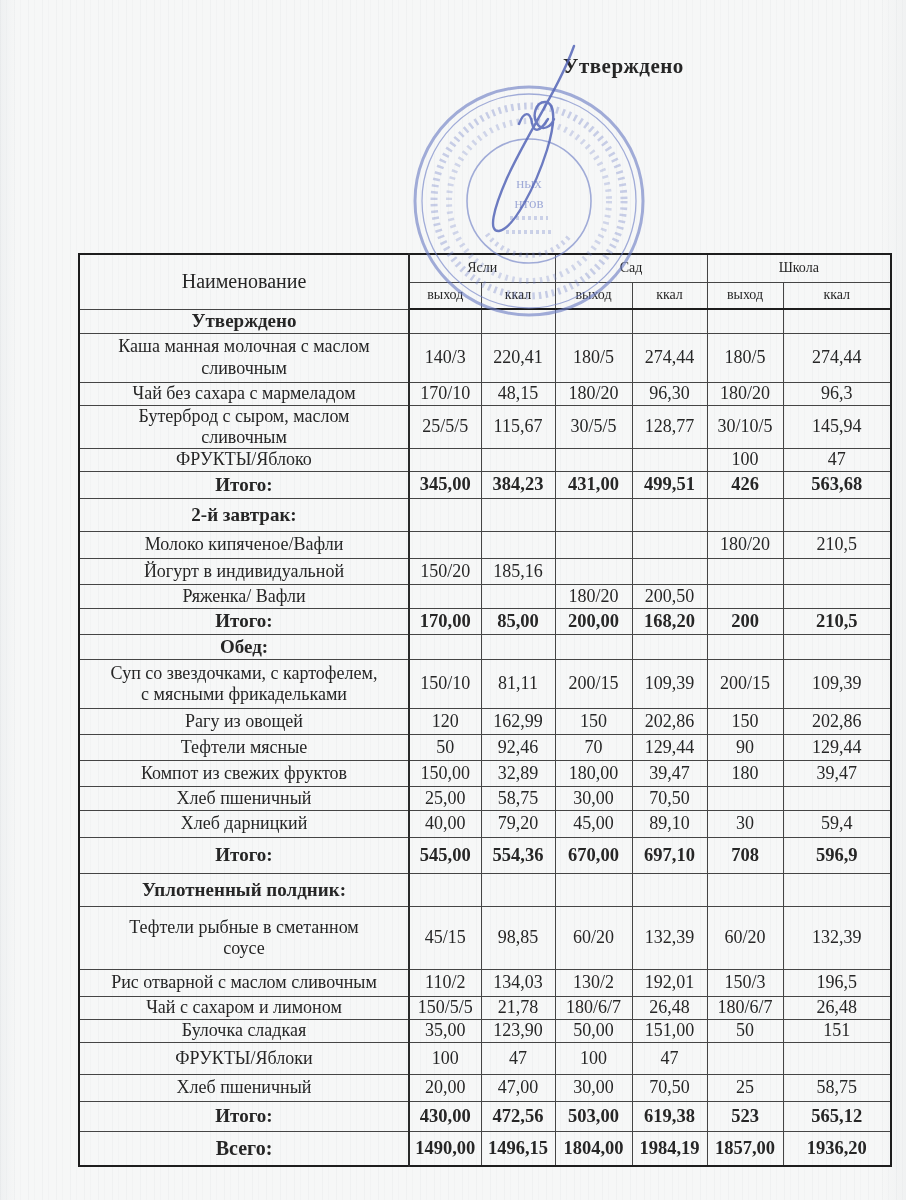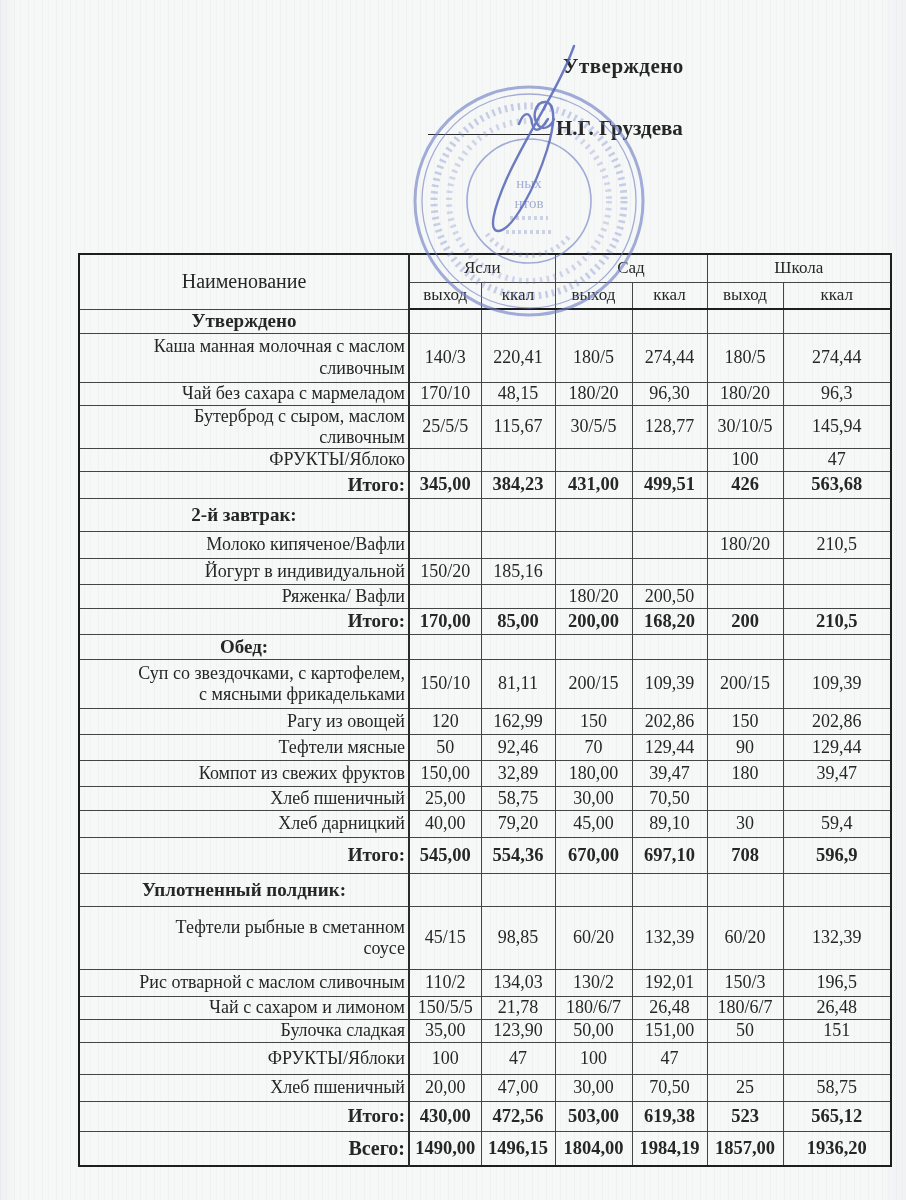--- a/index.html
+++ b/index.html
@@ -27,37 +27,36 @@
   
   .menu-wrap{position:absolute;left:78px;top:253px;z-index:2;}
   table.menu{border-collapse:collapse;table-layout:fixed;width:812px;background:transparent;}
   table.menu th, table.menu td{
     border:1px solid #454545;padding:0 3px;overflow:hidden;
     font-weight:normal;vertical-align:middle;
   }
   table.menu{border:2px solid #1d1d1d;}
   thead tr.grp{height:28px;}
   thead tr.sub{height:27px;}
-  thead th{font-size:17px;text-align:center;}
+  thead th{font-size:14px;text-align:center;}
   th.namehdr{font-size:20px;border-right:2px solid #2a2a2a !important;}
   thead tr.sub th{border-bottom:2px solid #1d1d1d;}
-  td.name{font-size:18px;text-align:right;white-space:pre-line;line-height:1.18;border-right:2px solid #2a2a2a !important;padding-left:4px;}
+  td.name{font-size:18px;text-align:center;white-space:pre-line;line-height:1.18;border-right:2px solid #2a2a2a !important;padding-left:4px;}
   td.val{font-size:18px;text-align:center;}
   tr.section td.name{text-align:center;font-weight:bold;font-size:19px;}
   tr.total td.name, tr.grand td.name{font-weight:bold;font-size:19px;}
   tr.total td.val, tr.grand td.val{font-weight:bold;font-size:18.5px;}
   tr.grand td.name{font-size:20px;}
 </style>
 </head>
 <body>
 
 <div class="page">
 
   <div class="appr-line appr1">Утверждено</div>
-  <div class="appr-line appr3"><span class="sig-underline"></span><span>Н.Г. Груздева</span></div>
 
 
   <svg class="stamp" width="234" height="234" viewBox="0 0 234 234">
     <g stroke="#6d7ec5" fill="none">
       <circle cx="117" cy="117" r="114" stroke-width="3"></circle>
       <circle cx="117" cy="117" r="107" stroke-width="1.3"></circle>
       <circle cx="117" cy="117" r="62" stroke-width="1.6"></circle>
       <circle cx="117" cy="117" r="95" stroke-width="7" stroke-dasharray="2.5 4" opacity=".55"></circle>
       <circle cx="117" cy="117" r="80" stroke-width="6" stroke-dasharray="2.5 4.5" opacity=".45"></circle>
       <path d="M 75 150 a 52 52 0 0 0 84 0" stroke-width="5" stroke-dasharray="2.5 4" opacity=".5"></path>

